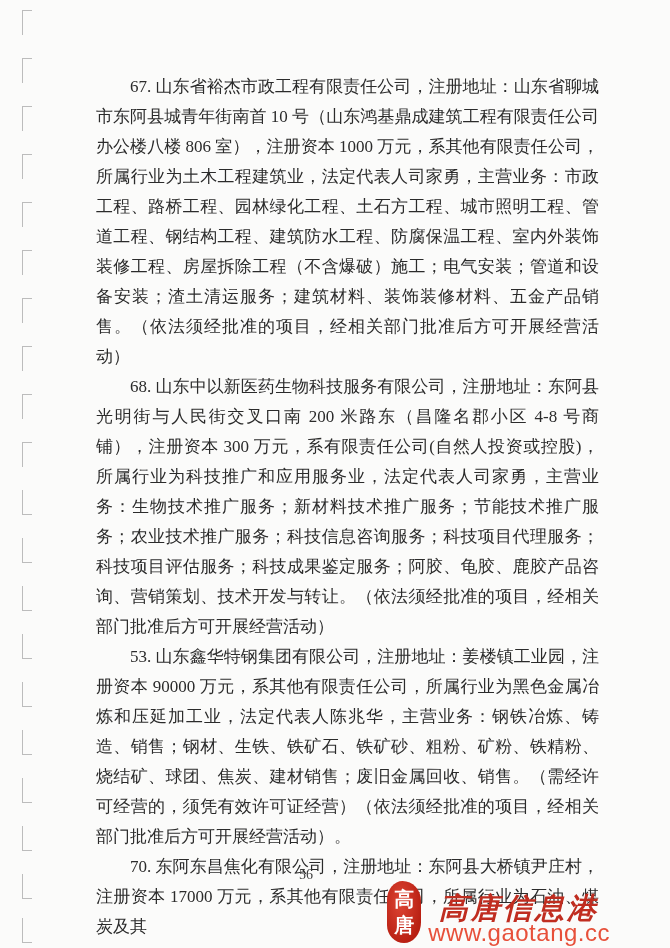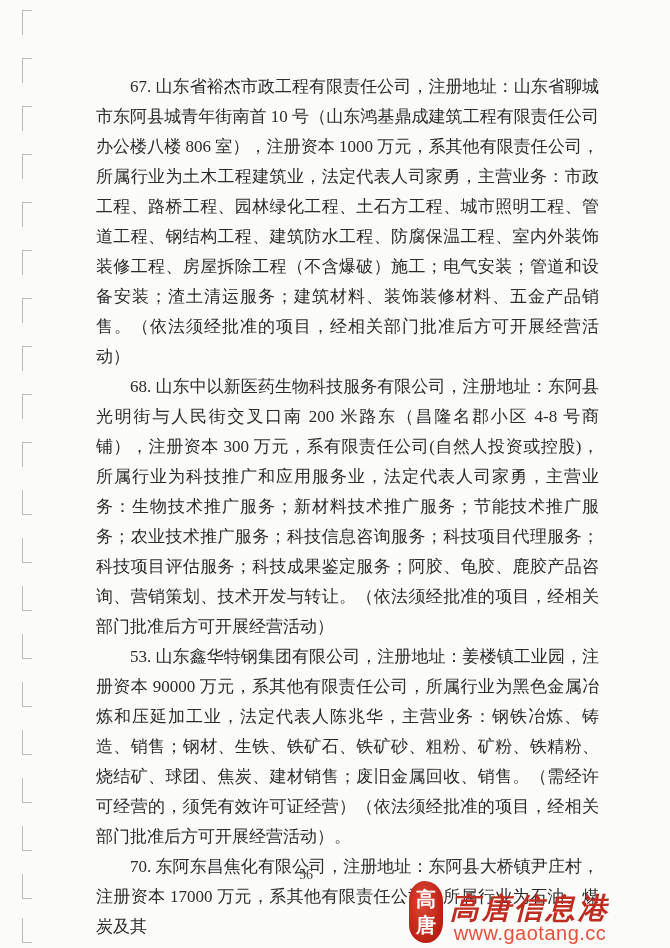--- a/index.html
+++ b/index.html
@@ -39,21 +39,21 @@
     color:#ffffff;font-weight:bold;font-size:20px;line-height:26px;
   }
   .seal span{display:block;}
   .wm-col{display:flex;flex-direction:column;align-items:center;}
   .wm-name{
     font-style:italic;font-weight:bold;font-size:29px;line-height:34px;
     letter-spacing:3px;color:#c02d20;white-space:nowrap;
   }
   .wm-url{
     font-family:"Liberation Sans","DejaVu Sans",sans-serif;
-    font-size:20px;line-height:20px;margin-top:-2px;letter-spacing:.5px;
+    font-size:24px;line-height:20px;margin-top:-2px;letter-spacing:.5px;
     color:#e7503a;white-space:nowrap;
   }
 </style>
 </head>
 <body>
 
 <div class="page">
 
   <div class="binding-marks">
     <i class="g" style="top:10px"></i>

